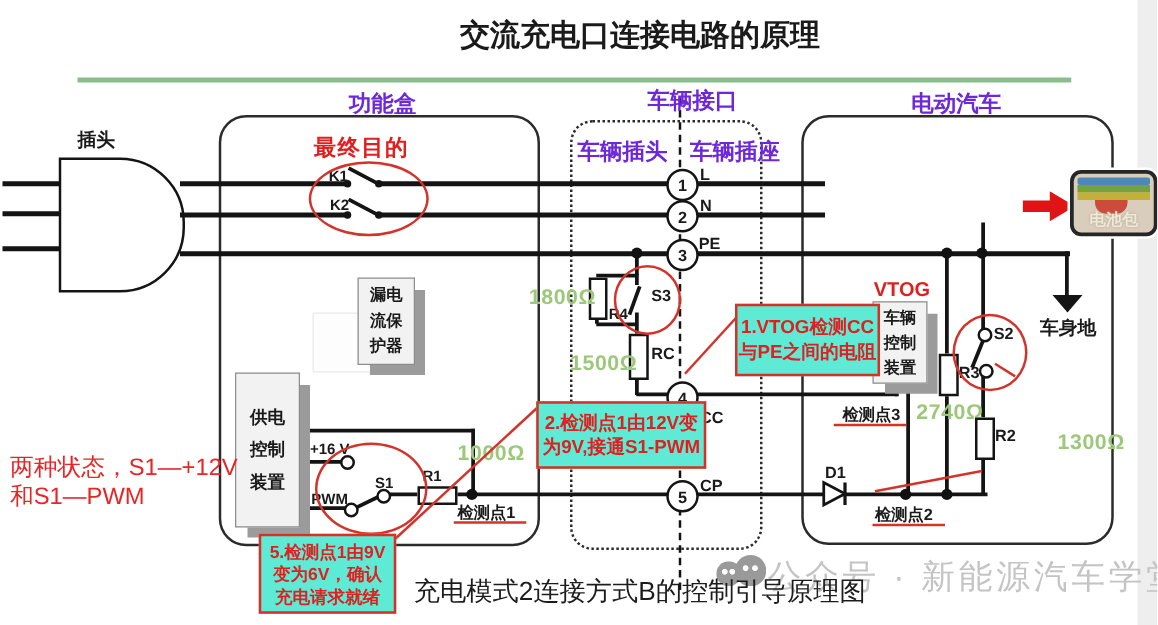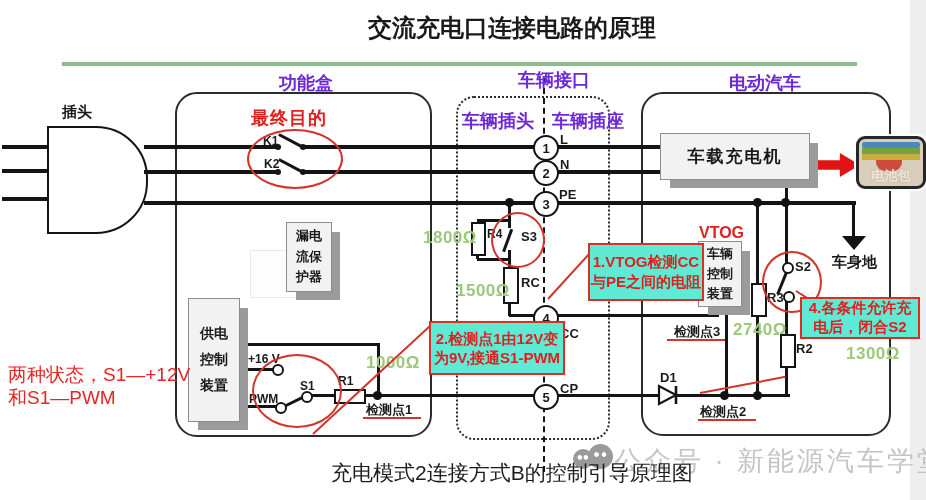--- a/index.html
+++ b/index.html
@@ -113,39 +113,38 @@
   <div class="abs h2" style="left:362px;top:394px;width:428px;z-index:4;"></div>
   <div class="abs node" style="left:373px;top:391px;"></div>
   <div class="abs det" style="left:366px;top:401px;">检测点1</div>
   <div class="abs rul" style="left:363px;top:417px;width:58px;"></div>
   <div class="abs rc" style="left:252px;top:354px;width:86px;height:70px;"></div>
 
   <div class="abs node" style="left:505px;top:198px;"></div>
   <div class="abs v2" style="left:508px;top:203px;height:17px;"></div>
   <div class="abs" style="left:477px;top:219px;width:33px;height:2.5px;background:#141414;"></div>
   <div class="abs res" style="left:471px;top:222px;width:11px;height:30px;"></div>
-  <div class="abs rlbl" style="left:487px;top:227px;">R4</div>
+  <div class="abs rlbl" style="left:487px;top:244px;">R4</div>
   <div class="abs" style="left:477px;top:258px;width:33px;height:2.5px;background:#141414;"></div>
   <div class="abs v2" style="left:476px;top:252px;height:7px;"></div>
   <div class="abs v2" style="left:508px;top:219px;height:9px;"></div>
   <div class="abs blade" style="left:512px;top:228px;width:24px;transform:rotate(110deg);"></div>
   <div class="abs v2" style="left:508px;top:250px;height:17px;"></div>
   <div class="abs rlbl" style="left:521px;top:229px;font-size:13px;">S3</div>
   <div class="abs rc" style="left:491px;top:212px;width:50px;height:52px;"></div>
   <div class="abs rval" style="left:423px;top:228px;">1800Ω</div>
   <div class="abs res" style="left:503px;top:267px;width:12px;height:33px;"></div>
   <div class="abs rlbl" style="left:521px;top:275px;font-size:13px;">RC</div>
   <div class="abs rval" style="left:456px;top:281px;">1500Ω</div>
   <div class="abs v2" style="left:508px;top:300px;height:16px;"></div>
   <div class="abs h2" style="left:509px;top:314px;width:209px;"></div>
   <div class="abs v2" style="left:716px;top:305px;height:12px;"></div>
   <div class="abs det" style="left:674px;top:323px;">检测点3</div>
   <div class="abs rul" style="left:667px;top:339px;width:58px;"></div>
 
-  <div class="abs box3d" style="left:660px;top:133px;width:148px;height:45px;font-size:17px;letter-spacing:2px;z-index:5;">车载充电机</div>
   <div class="abs v3" style="left:785px;top:178px;height:25px;"></div>
   <div class="abs" style="left:818px;top:152px;width:42px;height:26px;background:#e01414;z-index:6;
               clip-path:polygon(0 32%,52% 32%,52% 4%,100% 50%,52% 96%,52% 68%,0 68%);"></div>
   <div class="abs" style="left:856px;top:136px;width:64px;height:47px;background:#d9cdbb;border:3px solid #262626;border-radius:9px;
               box-shadow:0 0 0 2px #ffffff;z-index:6;overflow:hidden;">
     <div style="position:absolute;left:3px;right:3px;top:3px;height:6px;background:#4d88bb;border-radius:2px;"></div>
     <div style="position:absolute;left:3px;right:3px;top:9px;height:6px;background:#74a23c;"></div>
     <div style="position:absolute;left:3px;right:3px;top:15px;height:6px;background:#c2b03a;"></div>
     <div style="position:absolute;left:17px;top:21px;width:26px;height:11px;background:#cb4b3c;border-radius:0 0 9px 9px;"></div>
     <div style="position:absolute;left:0;right:0;bottom:1px;text-align:center;font-size:13px;font-weight:bold;color:#efe7d8;text-shadow:0 0 2px #b5a88f;">电池包</div>
@@ -199,22 +198,23 @@
   <div class="abs pinlbl" style="left:559px;top:187px;">PE</div>
   <div class="abs pin" style="left:533px;top:305px;">4</div>
   <div class="abs pinlbl" style="left:560px;top:302px;margin-top:24px;">CC</div>
   <div class="abs pin" style="left:533px;top:384px;">5</div>
   <div class="abs pinlbl" style="left:560px;top:381px;">CP</div>
 
   <div class="abs rbox pre" style="left:588px;top:243px;width:112px;height:54px;font-size:15px;line-height:1.35;">1.VTOG检测CC
 与PE之间的电阻</div>
   <div class="abs rbox pre" style="left:429px;top:321px;width:132px;height:50px;font-size:15px;line-height:1.3;">2.检测点1由12V变
 为9V,接通S1-PWM</div>
-  <div class="abs rbox pre" style="left:800px;top:297px;width:116px;height:38px;font-size:15px;line-height:1.25;">4.各条件允许充
-电后，闭合S2</div>
+  <div class="abs rbox pre" style="left:207px;top:427px;width:106px;height:60px;font-size:14px;line-height:1.3;">5.检测点1由9V
+变为6V，确认
+充电请求就绪</div>
   <div class="abs rnote pre" style="left:8px;top:364px;font-size:19px;font-weight:normal;line-height:1.2;color:#e82424;">两种状态，S1—+12V
 和S1—PWM</div>
 
   <div class="abs rline" style="left:548px;top:298px;width:62px;transform:rotate(-47.6deg);"></div>
   <div class="abs rline" style="left:313px;top:433px;width:161px;transform:rotate(-42.7deg);"></div>
   <div class="abs rline" style="left:700px;top:392px;width:87px;transform:rotate(-10.7deg);"></div>
   <div class="abs rline" style="left:796px;top:290px;width:19px;transform:rotate(32deg);"></div>
 
   <div class="abs wm-circle" style="left:573px;top:449px;width:20px;height:20px;"></div>
   <div class="abs wm-circle" style="left:588px;top:444px;width:25px;height:25px;"></div>

